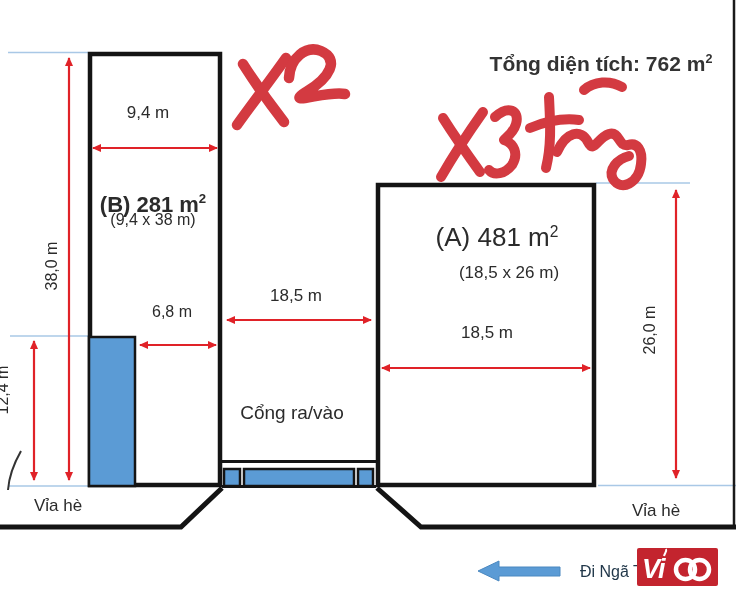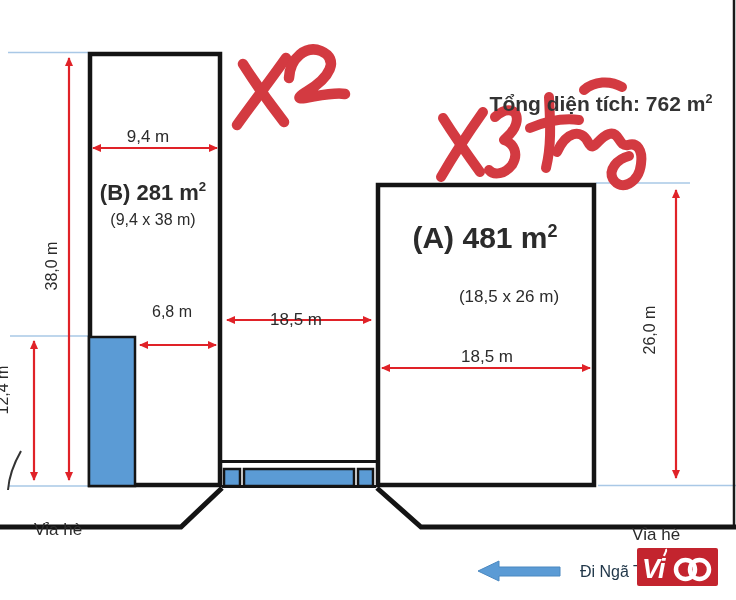--- a/index.html
+++ b/index.html
@@ -7,24 +7,24 @@
     position:relative;width:736px;height:600px;background:#ffffff;overflow:hidden;
     font-family:"Liberation Sans",sans-serif;color:#2b2b2b;
   }
   .layer{position:absolute;left:0;top:0;width:736px;height:600px;}
   .lbl{
     position:absolute;white-space:nowrap;z-index:3;
     transform:translate(-50%,-50%);color:#2b2b2b;line-height:1;
   }
   .lbl.rot{transform:translate(-50%,-50%) rotate(-90deg);}
   .lbl sup{font-size:60%;}
-  .t-big{font-size:30px;font-weight:700;}
-  .t-med{font-size:22px;font-weight:600;}
-  .t-head{font-size:21px;font-weight:600;color:#333;margin-top:40px;}
-  .t-dim{font-size:17px;margin-top:24px;}
+  .t-big{font-size:26px;font-weight:400;margin-left:12px;}
+  .t-med{font-size:22px;font-weight:600;margin-top:12px;}
+  .t-head{font-size:21px;font-weight:600;color:#333;}
+  .t-dim{font-size:17px;}
   .t-sub{font-size:16px;}
   .t-gate{font-size:19px;}
   .t-dir{font-size:16px;color:#22384a;transform:translate(0,-50%);}
   .logo{
     position:absolute;left:637px;top:548px;width:81px;height:38px;z-index:4;
   }
 </style>
 </head>
 <body>
 
@@ -95,20 +95,21 @@
   <div class="lbl t-head" style="left:601px;top:63px"><span>Tổng diện tích: 762 m</span><sup>2</sup></div>
 
   <div class="lbl t-dim" style="left:148px;top:112px">9,4 m</div>
   <div class="lbl t-med" style="left:153px;top:192px"><span>(B) 281 m</span><sup>2</sup></div>
   <div class="lbl t-sub" style="left:153px;top:220px">(9,4 x 38 m)</div>
   <div class="lbl t-sub" style="left:172px;top:312px">6,8 m</div>
   <div class="lbl rot t-sub" style="left:52px;top:266px">38,0 m</div>
   <div class="lbl rot t-sub" style="left:3px;top:390px">12,4 m</div>
 
   <div class="lbl t-dim" style="left:296px;top:295px">18,5 m</div>
+  <div class="lbl t-gate" style="left:292px;top:412px">Cổng ra/vào</div>
 
   <div class="lbl t-big" style="left:485px;top:237px"><span>(A) 481 m</span><sup>2</sup></div>
   <div class="lbl t-dim" style="left:509px;top:272px">(18,5 x 26 m)</div>
   <div class="lbl t-dim" style="left:487px;top:332px">18,5 m</div>
   <div class="lbl rot t-sub" style="left:650px;top:330px">26,0 m</div>
 
   <div class="lbl t-dim" style="left:58px;top:505px">Vỉa hè</div>
   <div class="lbl t-dim" style="left:656px;top:510px">Vỉa hè</div>
 
   <div class="lbl t-dir" style="left:580px;top:572px;transform:translate(0,-50%)">Đi Ngã T</div>

